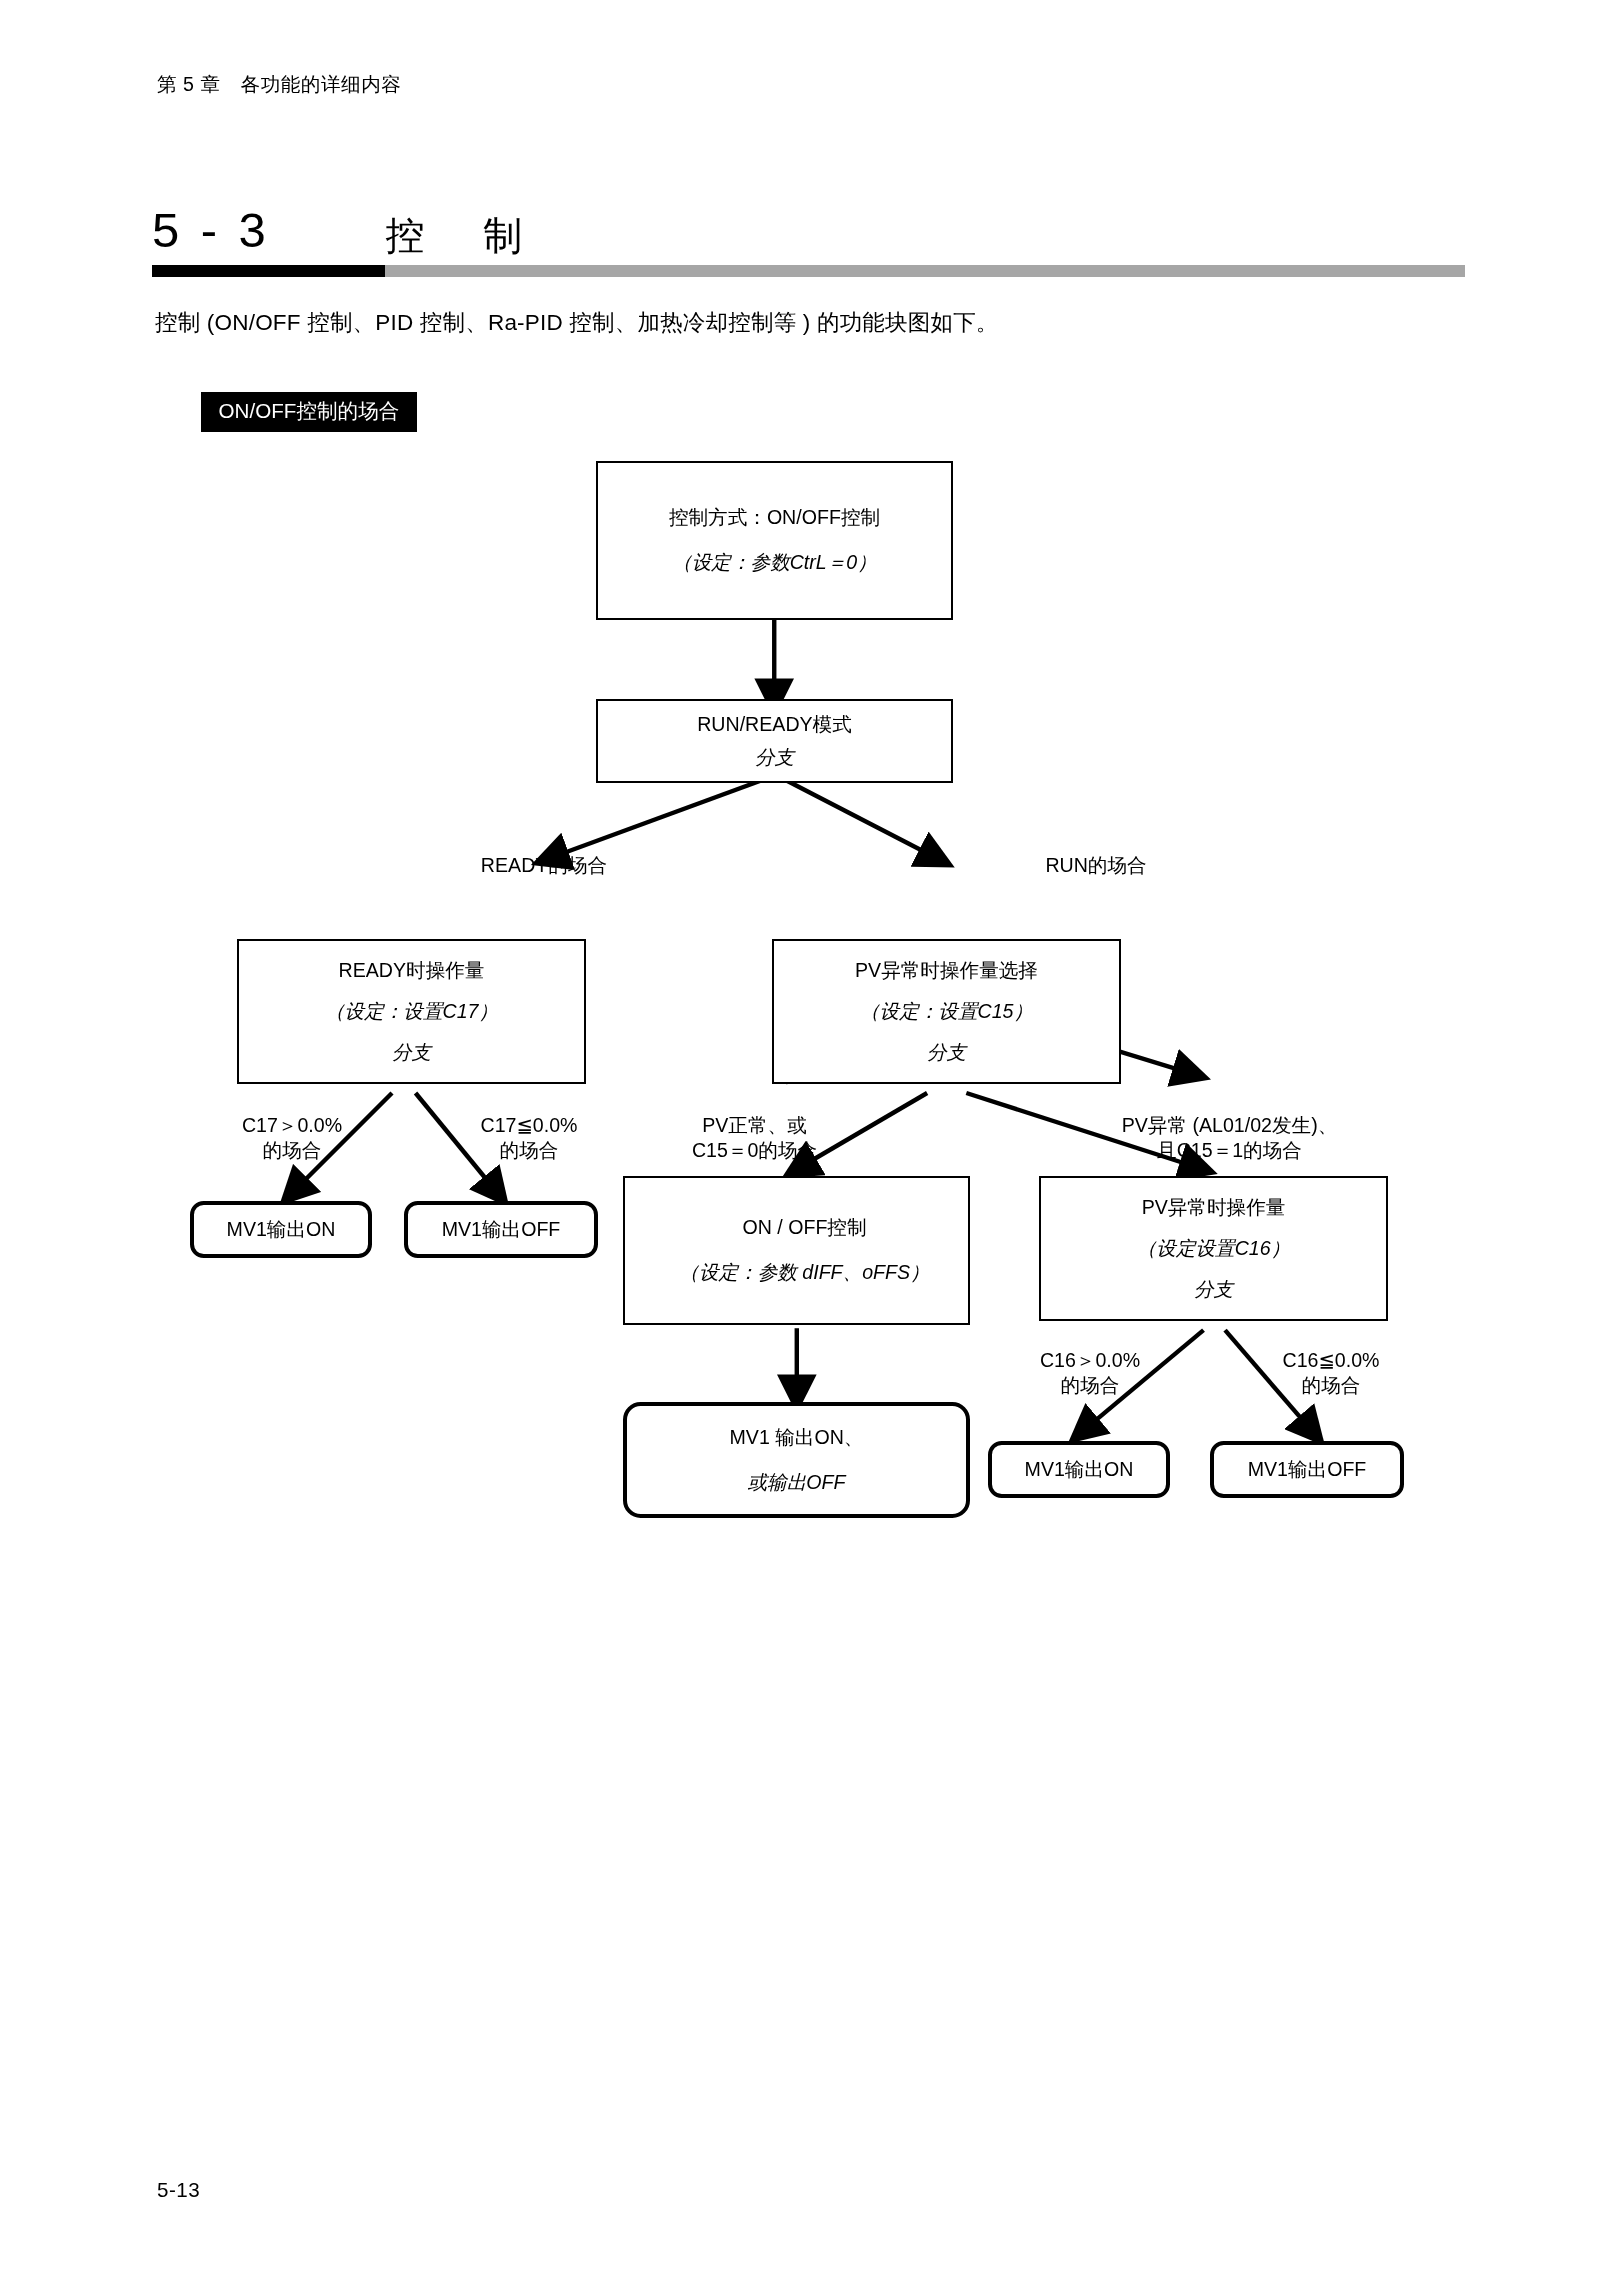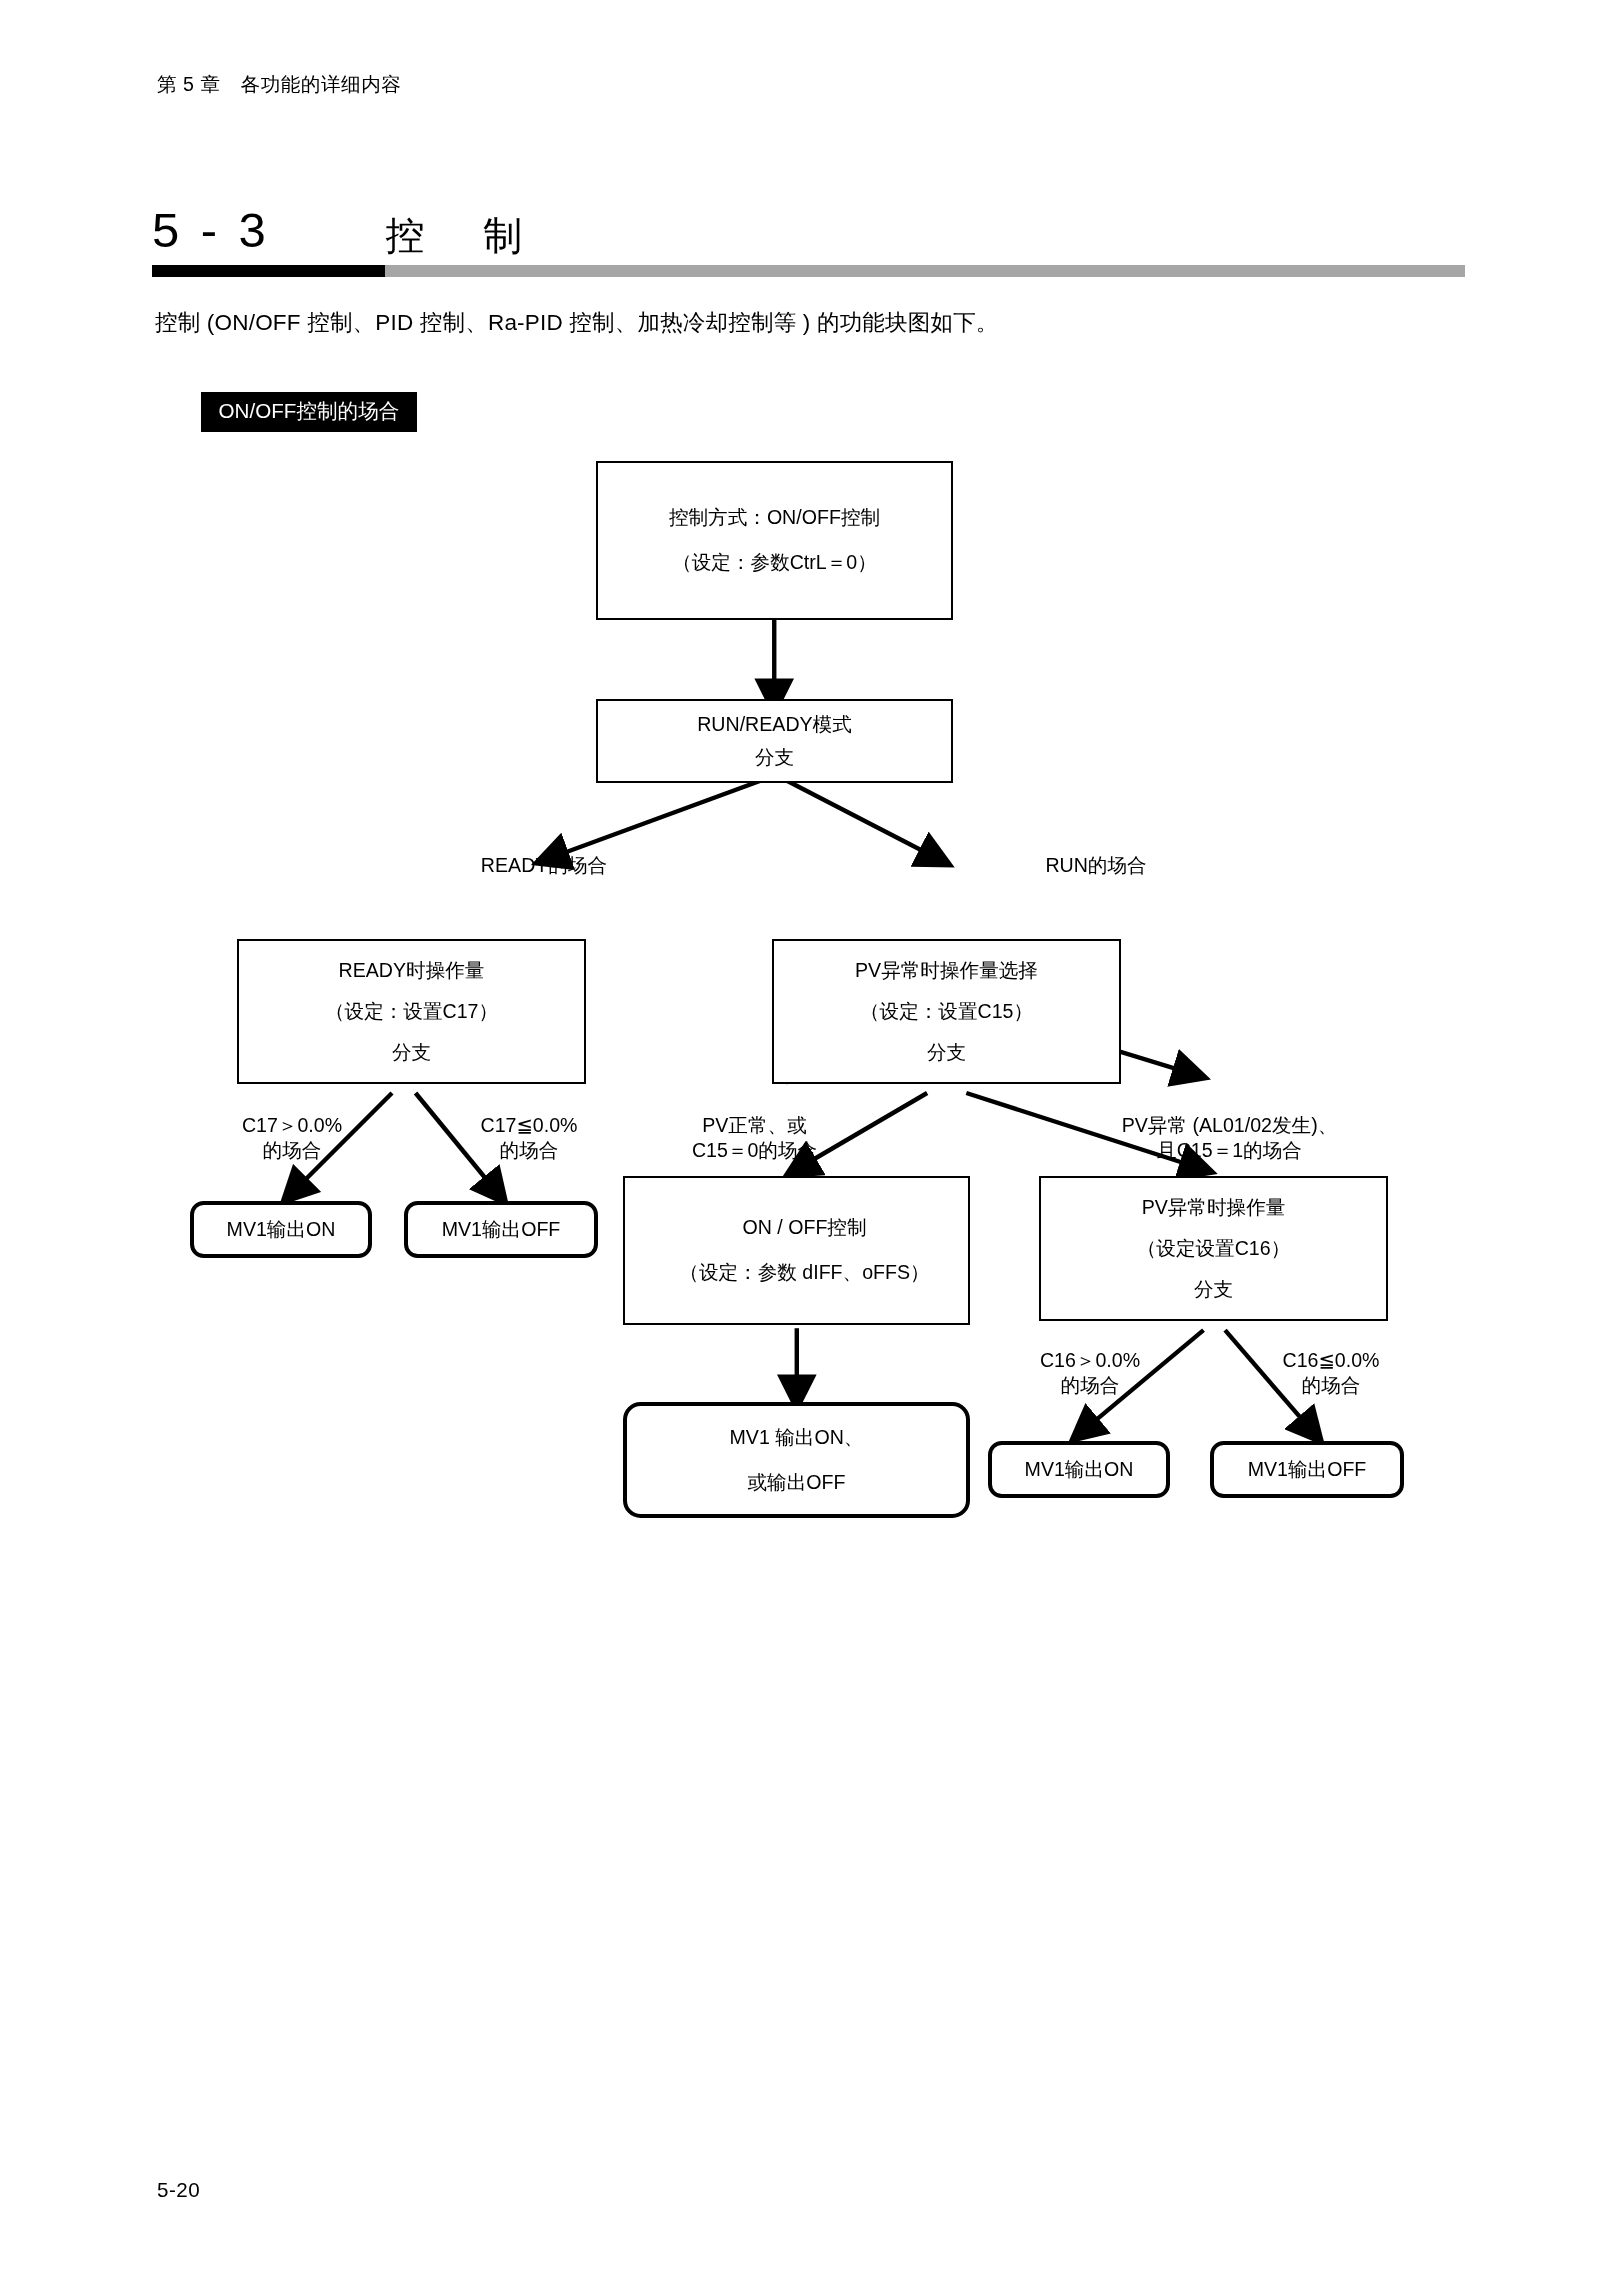--- a/index.html
+++ b/index.html
@@ -81,21 +81,21 @@
     display: flex;
     flex-direction: column;
     align-items: center;
     justify-content: center;
     text-align: center;
     font-size: 19.6px;
     line-height: 1.0;
     z-index: 3;
   }
   .node .ln { white-space: pre; }
-  .node .ln + .ln { margin-top: 25.5px; }
+  .node .ln + .ln { margin-top: 25.5px; font-style: italic; }
 
   .term {
     border: 4.9px solid #000;
     border-radius: 13.7px;
   }
   .term.big { border-radius: 17.6px; }
 
   .cap {
     position: absolute;
     font-size: 19.6px;
@@ -239,16 +239,16 @@
         <path d="M946,660 L816,736"></path>
         <path d="M986,660 L1222,736"></path>
         <path d="M813,900 L813,966"></path>
         <path d="M1228,902 L1106,1004"></path>
         <path d="M1250,902 L1338,1004"></path>
       </g>
     </svg>
 
   </div>
 
-  <div class="folio">5-20</div>
+  <div class="folio">5-13</div>
 
 </div>
 
 
 </body></html>

